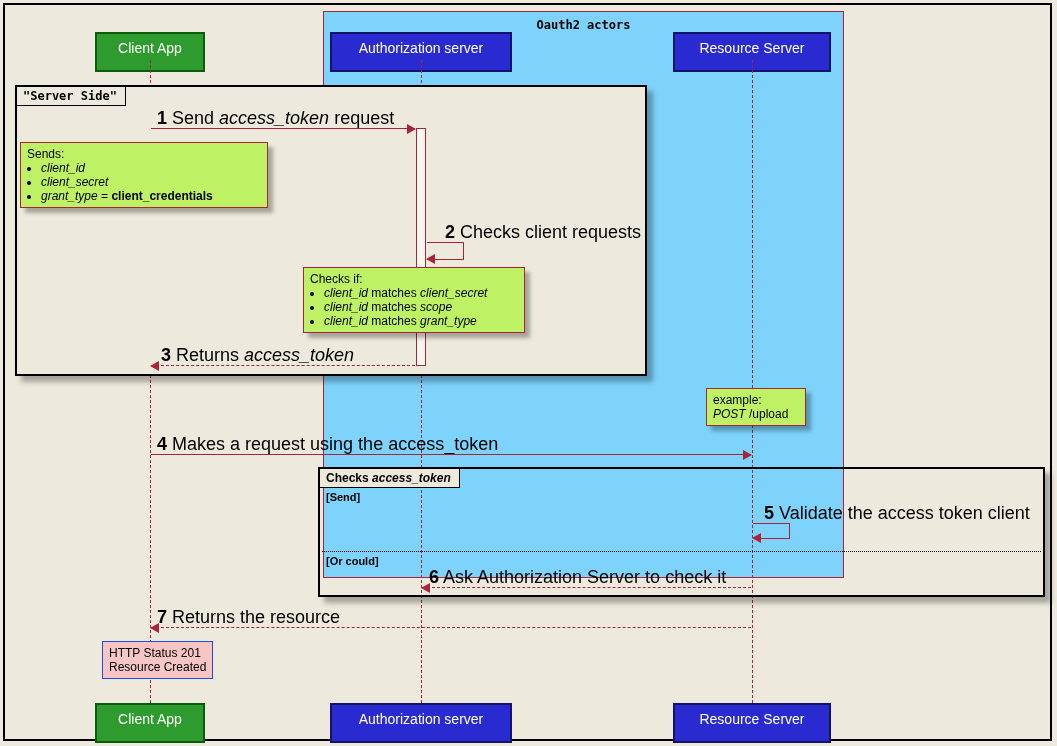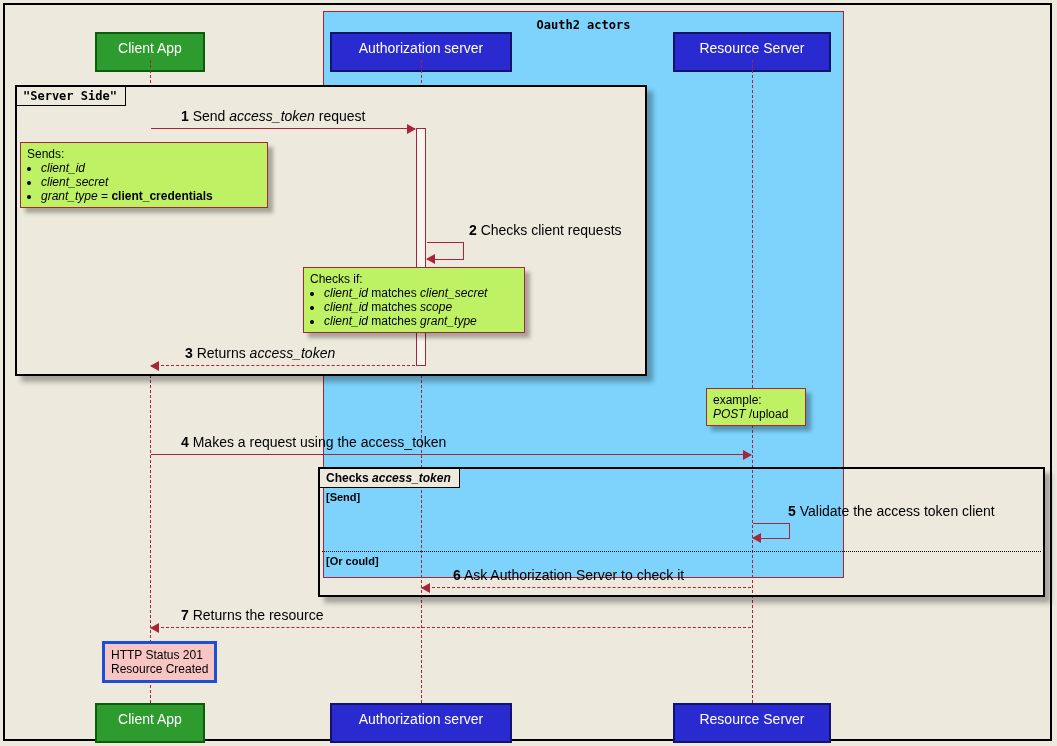--- a/index.html
+++ b/index.html
@@ -71,23 +71,22 @@
   .arrow .head-left {
     position: absolute;
     left: -1px; top: -5px;
     width: 0; height: 0;
     border-right: 9px solid #a8243a;
     border-top: 5px solid transparent;
     border-bottom: 5px solid transparent;
   }
   .msg-label {
     position: absolute;
-    font-size: 14px;
+    font-size: 18px;
     white-space: nowrap;
-    margin-left: 24px;
   }
   .msg-label b { font-weight: bold; }
   .msg-label i { font-style: italic; }
   .note {
     position: absolute;
     background: #bef264;
     border: 1px solid #a8243a;
     padding: 4px 6px;
     font-size: 12px;
     box-shadow: 5px 5px 4px rgba(0,0,0,0.3);
@@ -143,21 +142,21 @@
     position: absolute;
     left: -1px; bottom: -5px;
     width: 0; height: 0;
     border-right: 9px solid #a8243a;
     border-top: 5px solid transparent;
     border-bottom: 5px solid transparent;
   }
   .result-note {
     position: absolute;
     background: #f8c5c5;
-    border: 3px solid #1d4ed8;
+    border: 1px solid #1d4ed8;
     padding: 4px 6px;
     font-size: 12px;
     box-sizing: border-box;
   }
 </style>
 </head>
 <body>
 
 <div class="frame">
 

